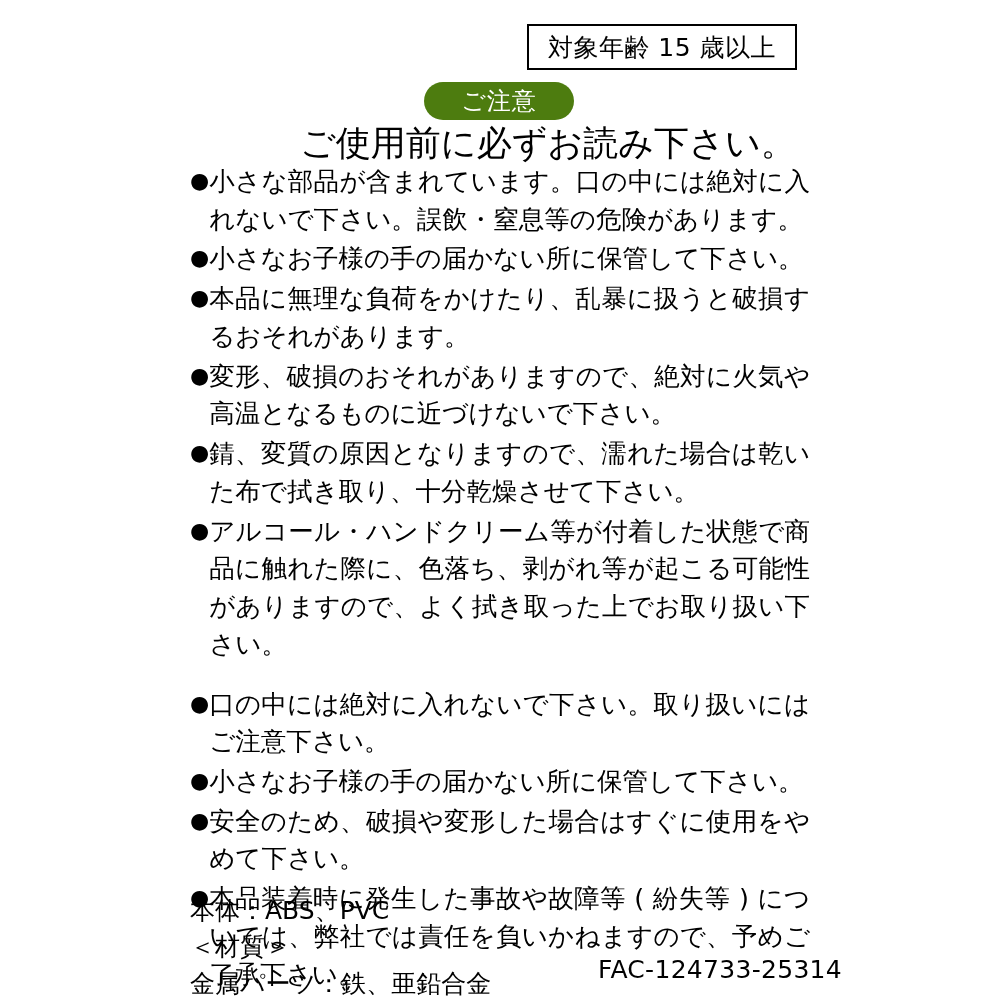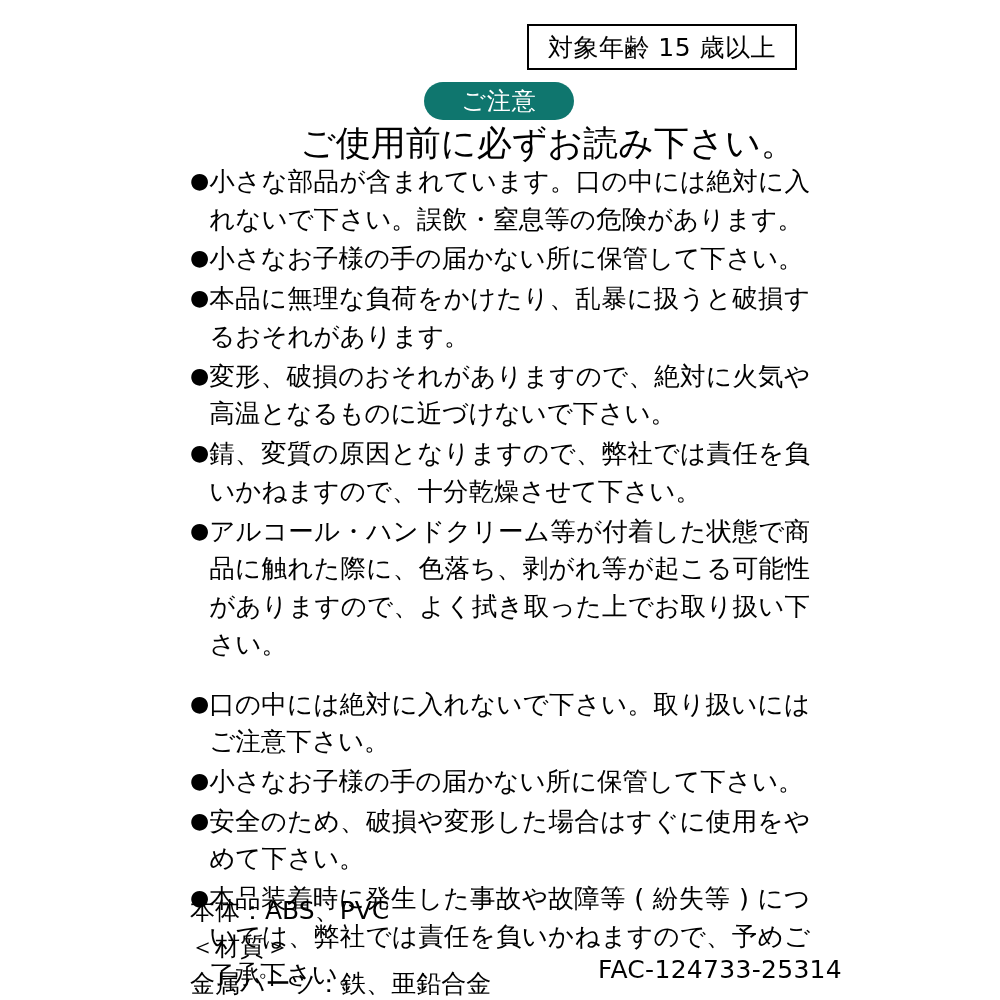--- a/index.html
+++ b/index.html
@@ -42,21 +42,21 @@
     white-space: nowrap;
   }
 
   
   .caution-pill {
     position: absolute;
     top: 82px;
     left: 424px;
     width: 150px;
     height: 38px;
-    background: #0f766e;
+    background: #4d7c0f;
     border-radius: 19px;
     display: flex;
     align-items: center;
     justify-content: center;
   }
   .caution-pill .pill-text {
     color: #ffffff;
     font-size: 24px;
     letter-spacing: 1px;
     line-height: 1;
@@ -158,21 +158,21 @@
       <span class="note-text">本品に無理な負荷をかけたり、乱暴に扱うと破損するおそれがあります。</span>
     </div>
 
     <div class="note">
       <span class="bullet">●</span>
       <span class="note-text">変形、破損のおそれがありますので、絶対に火気や高温となるものに近づけないで下さい。</span>
     </div>
 
     <div class="note">
       <span class="bullet">●</span>
-      <span class="note-text">錆、変質の原因となりますので、弊社では責任を負いかねますので、十分乾燥させて下さい。</span>
+      <span class="note-text">錆、変質の原因となりますので、濡れた場合は乾いた布で拭き取り、十分乾燥させて下さい。</span>
     </div>
 
     <div class="note">
       <span class="bullet">●</span>
       <span class="note-text">アルコール・ハンドクリーム等が付着した状態で商品に触れた際に、色落ち、剥がれ等が起こる可能性がありますので、よく拭き取った上でお取り扱い下さい。</span>
     </div>
 
     <div class="note gap-before">
       <span class="bullet">●</span>
       <span class="note-text">口の中には絶対に入れないで下さい。取り扱いにはご注意下さい。</span>

